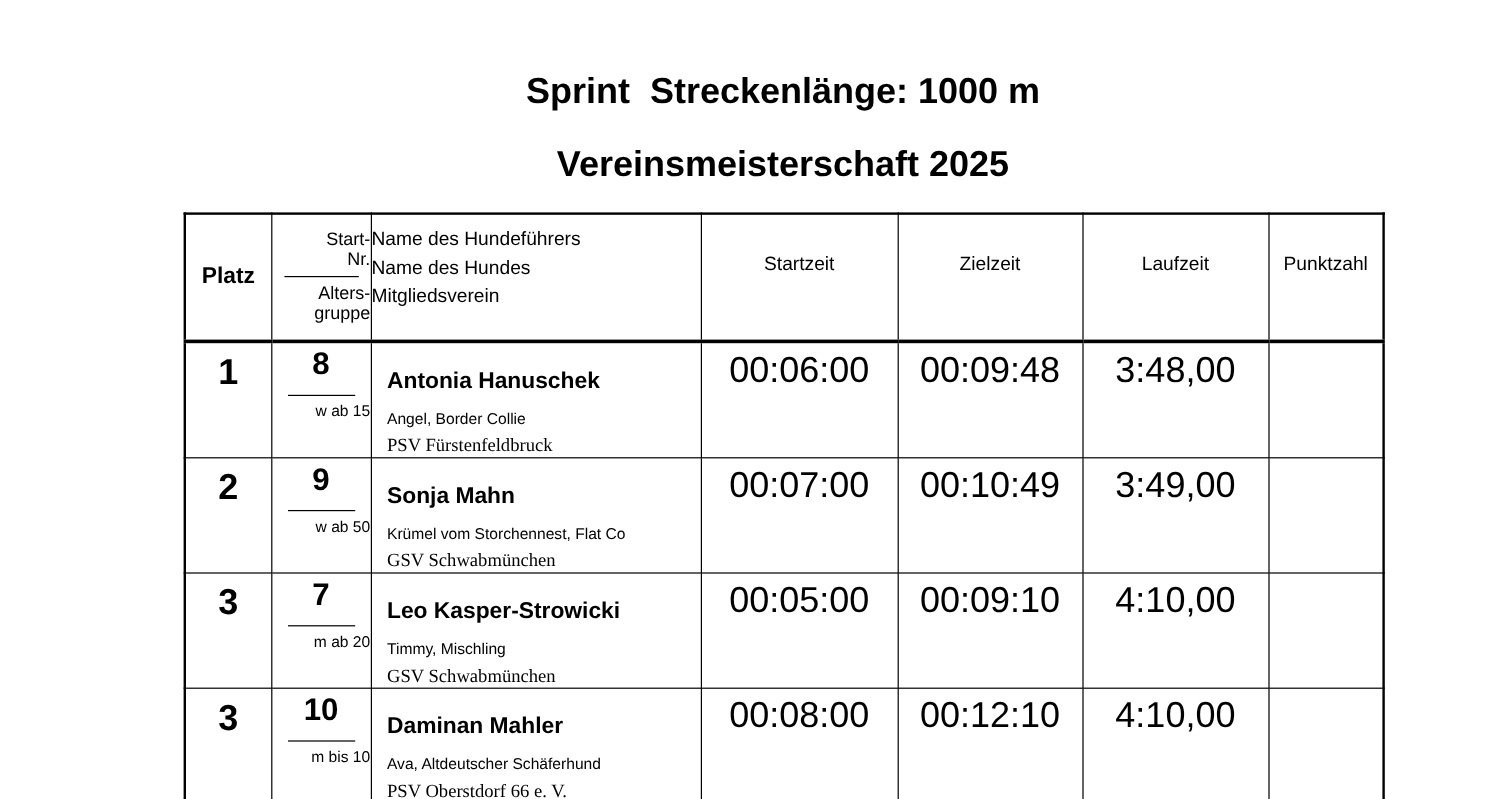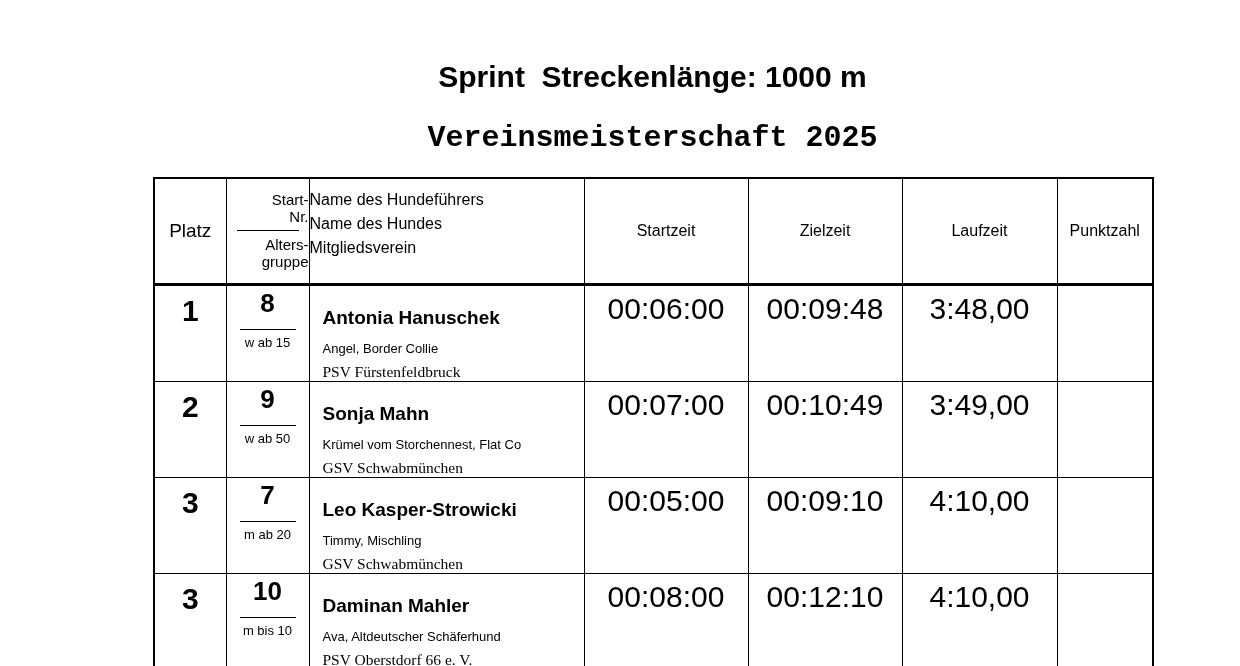--- a/index.html
+++ b/index.html
@@ -16,21 +16,21 @@
   .title {
     position: absolute;
     left: 153px;
     width: 999px;
     text-align: center;
     font-weight: bold;
     font-size: 30px;
     white-space: pre;
   }
   .title-1 { top: 60px; }
-  .title-2 { top: 121px; font-family: Liberation Mono, monospace; }
+  .title-2 { top: 121px; }
 
   table.results {
     position: absolute;
     left: 153px;
     top: 177px;
     width: 999px;
     border-collapse: collapse;
     table-layout: fixed;
   }
   .results th, .results td {
@@ -49,21 +49,21 @@
   col.w-ziel     { width: 154px; }
   col.w-lauf     { width: 155px; }
   col.w-punkte   { width: 96px; }
 
   .results thead tr { height: 106px; }
   .results tbody tr { height: 83px; }
 
   
   th.h-platz {
     font-size: 19px;
-    font-weight: normal;
+    font-weight: bold;
     vertical-align: middle;
     text-align: center;
   }
   th.h-startnr {
     font-weight: normal;
     font-size: 15px;
     vertical-align: middle;
     text-align: right;
     line-height: 17px;
   }
@@ -76,42 +76,42 @@
     font-weight: normal;
     font-size: 16px;
     text-align: left;
     padding-top: 9px;
     line-height: 24px;
   }
   th.h-time {
     font-weight: normal;
     font-size: 16px;
     text-align: center;
-    padding-top: 43px;
+    padding-top: 33px;
   }
 
   
   td.c-platz {
     text-align: center;
     font-weight: bold;
     font-size: 30px;
     padding-top: 8px;
   }
   td.c-startnr { text-align: center; padding-top: 1px; }
   td.c-startnr .nr {
     font-weight: bold;
     font-size: 26px;
     line-height: 32px;
   }
   td.c-startnr .row-divider {
     width: 56px;
     border-top: 1px solid #000000;
     margin: 10px auto 5px auto;
   }
-  td.c-startnr .age { font-size: 13px; }
+  td.c-startnr .age { font-size: 13px; text-align: right; }
 
   td.c-name { padding: 20px 0 0 13px; }
   td.c-name .handler {
     font-weight: bold;
     font-size: 19px;
     line-height: 24px;
     white-space: nowrap;
   }
   td.c-name .dog {
     font-size: 13px;

